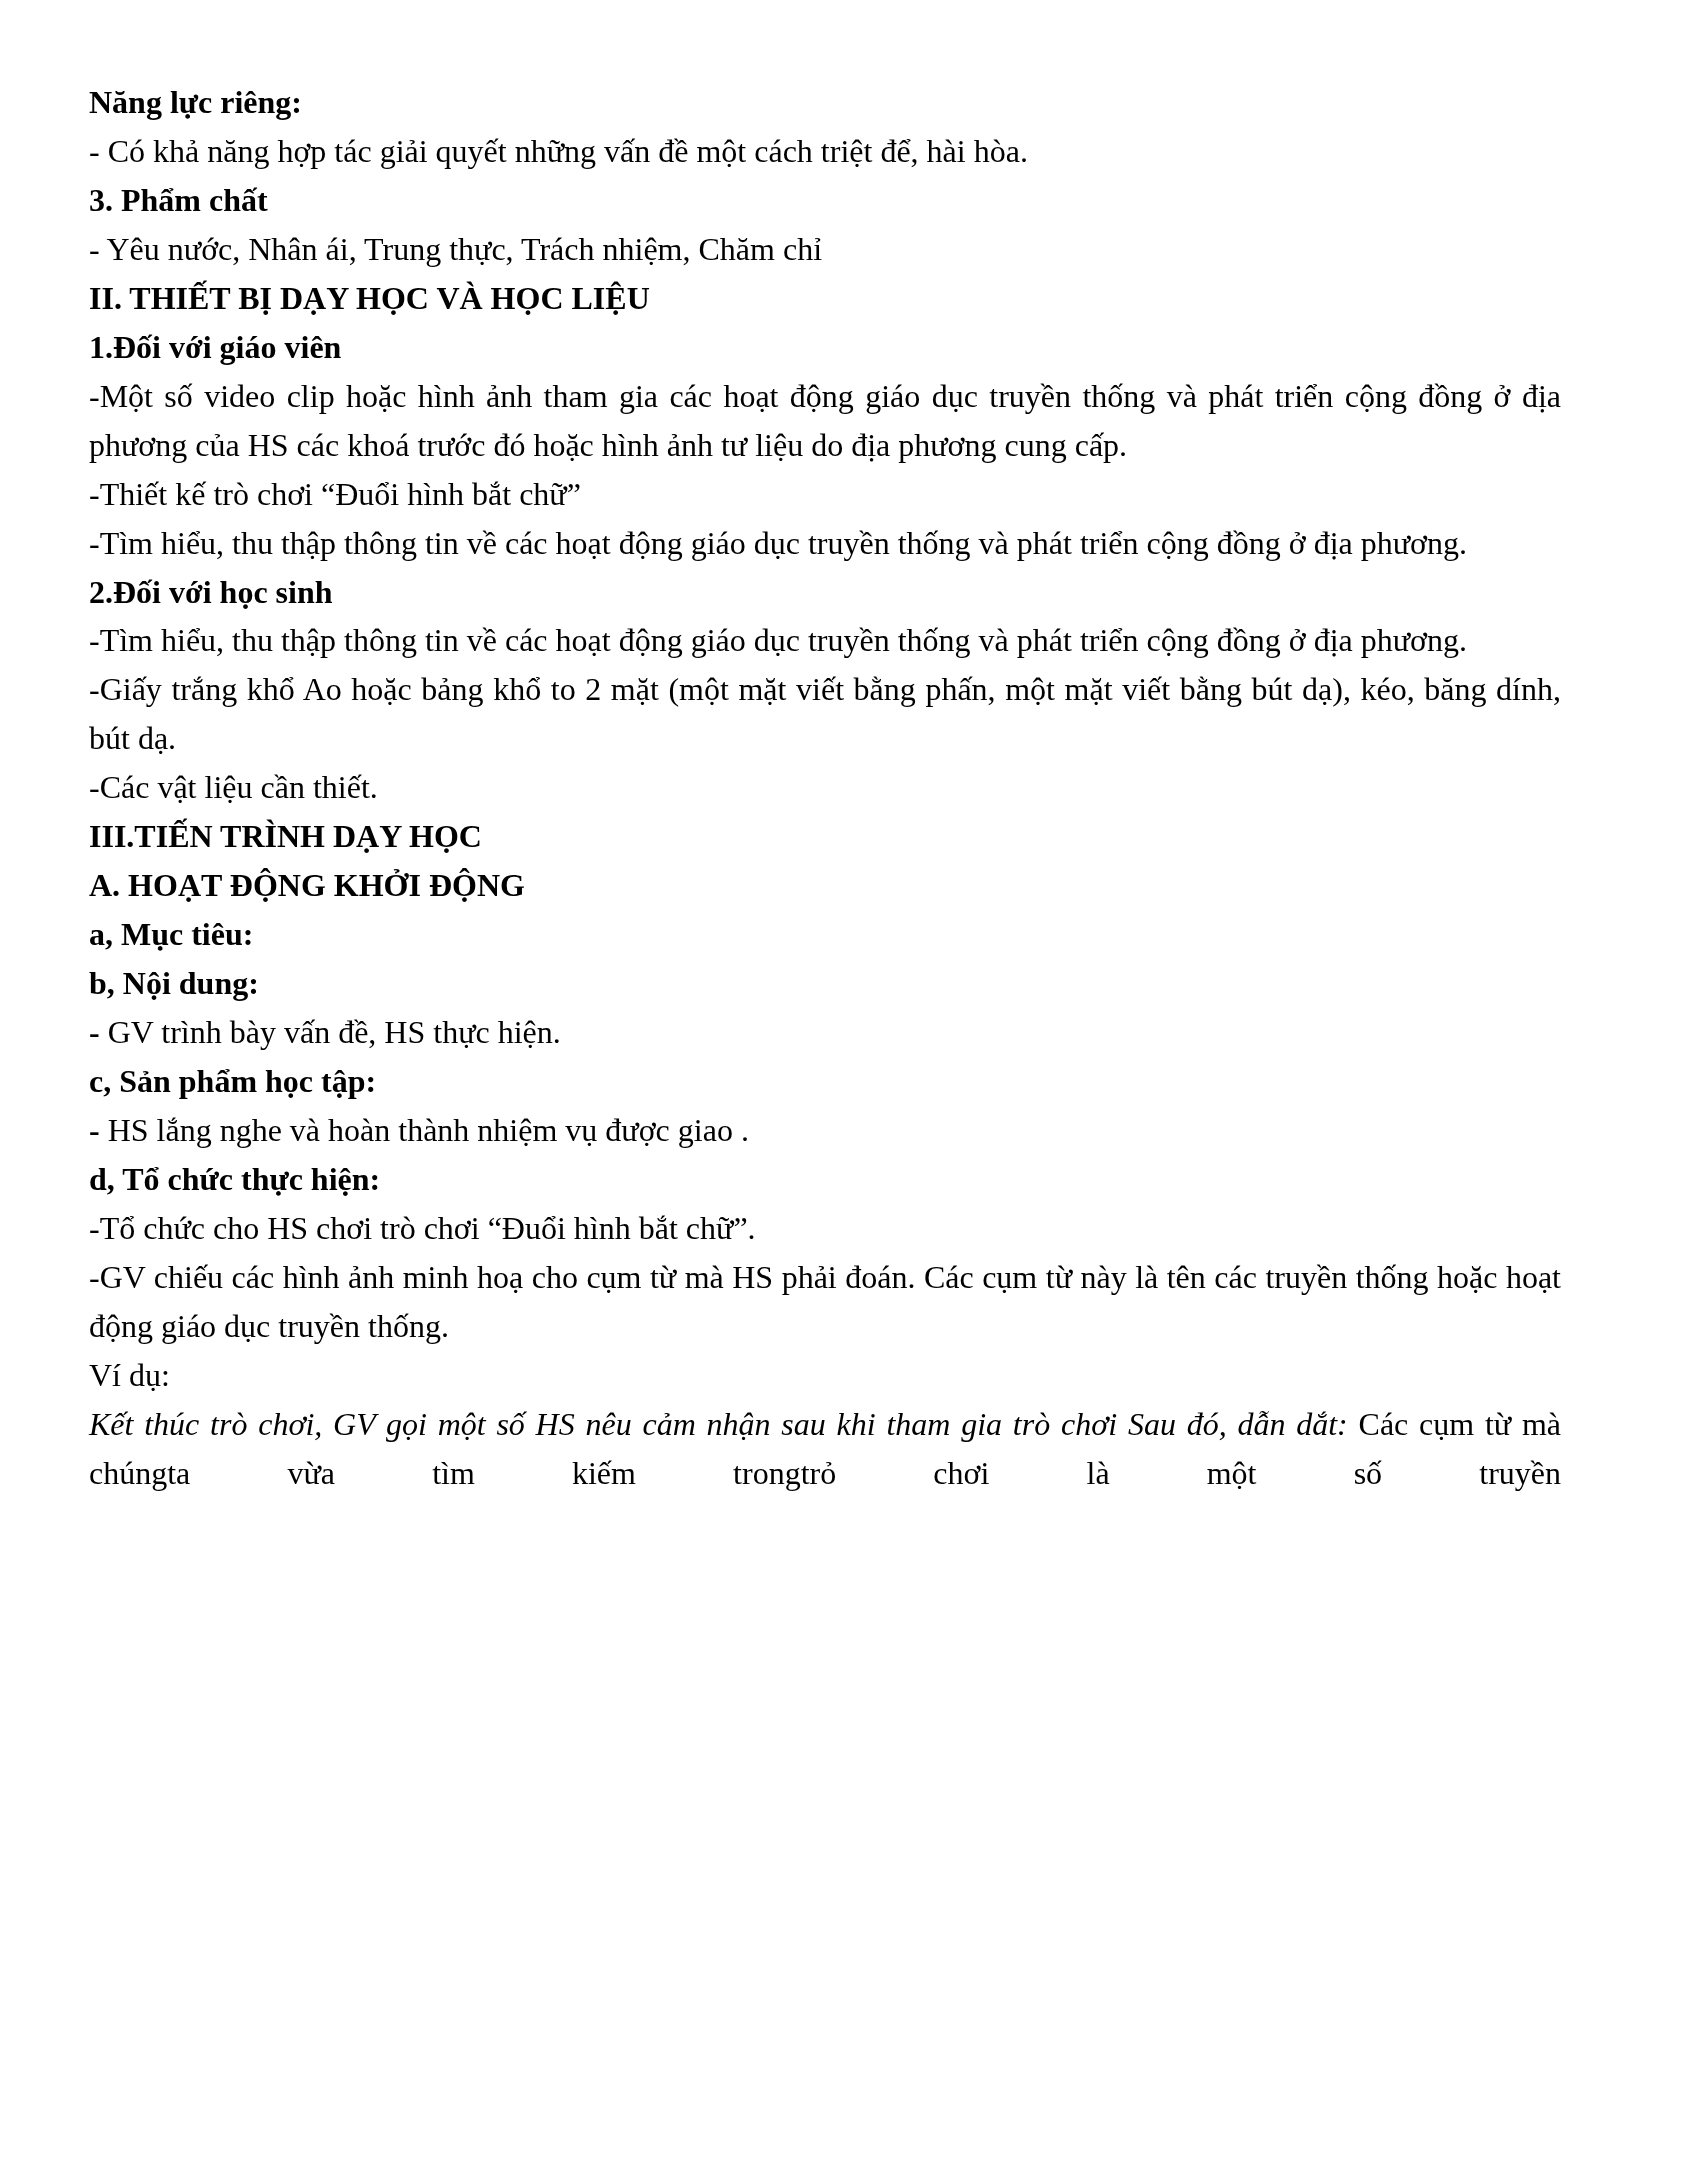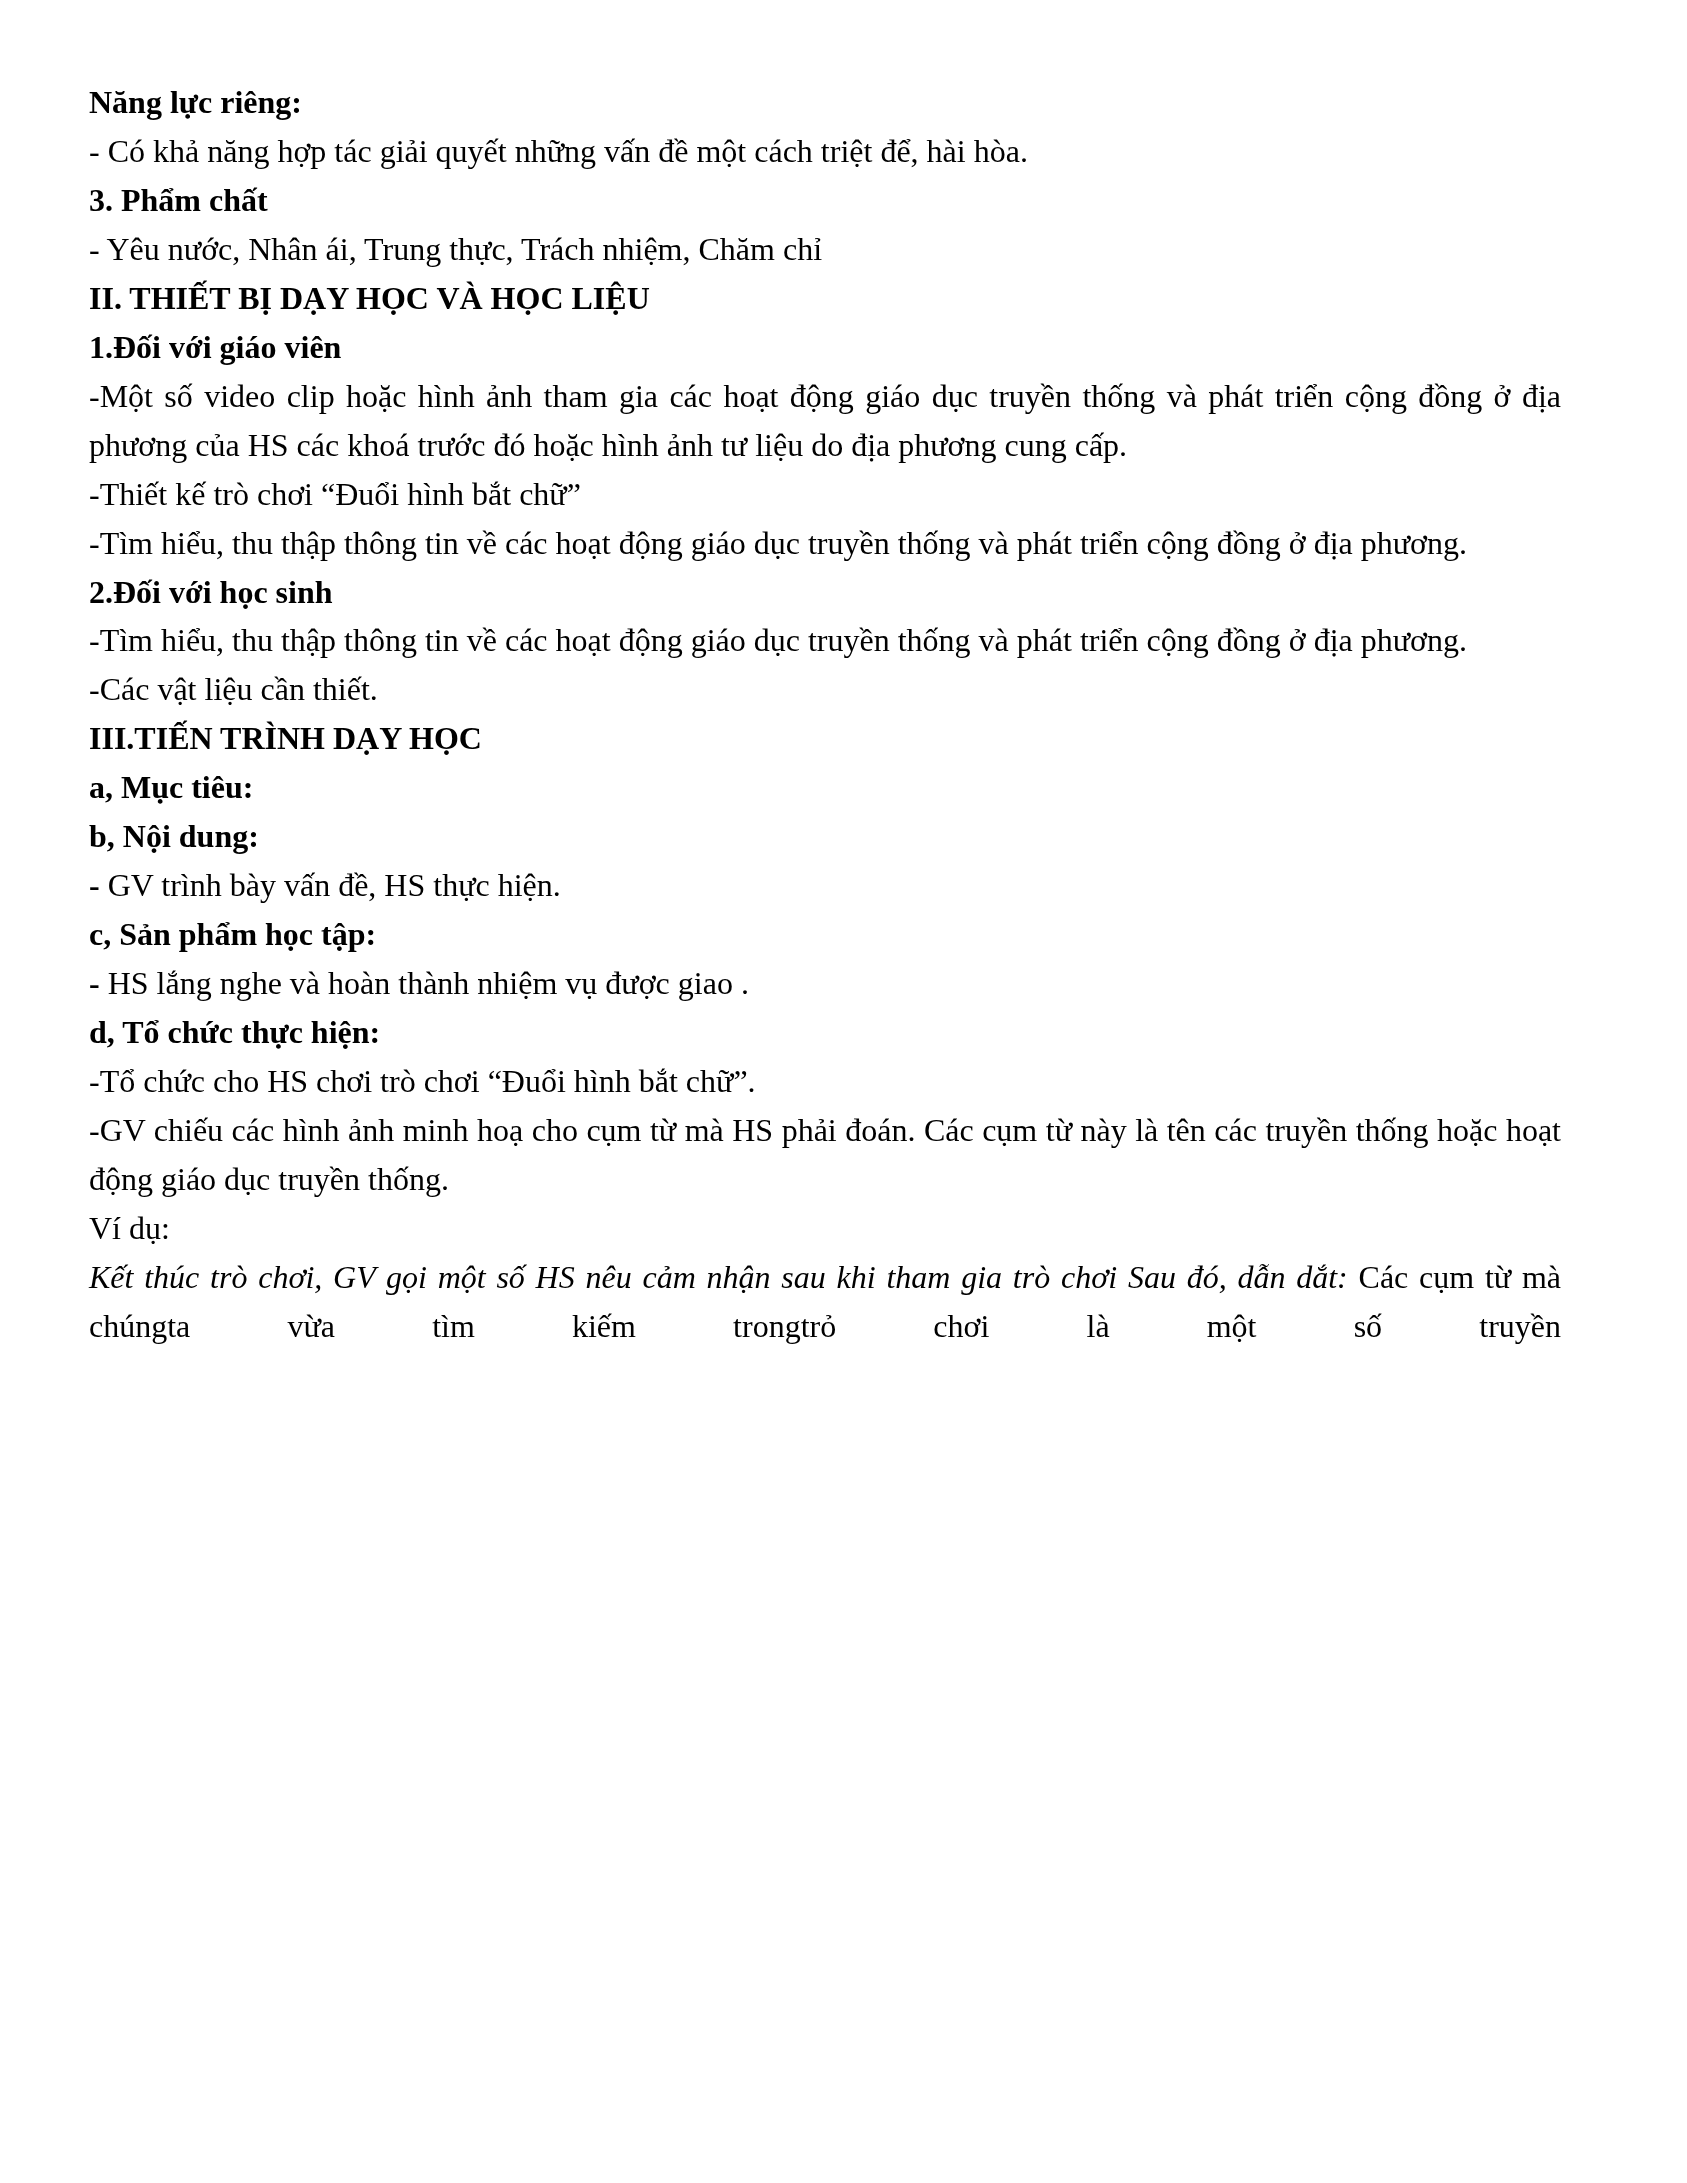--- a/index.html
+++ b/index.html
@@ -39,22 +39,24 @@
     <p class="para"><span>- Có khả năng hợp tác giải quyết những vấn đề một cách triệt để, hài hòa.</span></p>
     <p class="para"><span style="font-weight: bold;">3. Phẩm chất</span></p>
     <p class="para"><span>- Yêu nước, Nhân ái, Trung thực, Trách nhiệm, Chăm chỉ</span></p>
     <p class="para"><span style="font-weight: bold;">II. THIẾT BỊ DẠY HỌC VÀ HỌC LIỆU</span></p>
     <p class="para"><span style="font-weight: bold;">1.Đối với giáo viên</span></p>
     <p class="para"><span>-Một số video clip hoặc hình ảnh tham gia các hoạt động giáo dục truyền thống và phát triển cộng đồng ở địa phương của HS các khoá trước đó hoặc hình ảnh tư liệu do địa phương cung cấp.</span></p>
     <p class="para"><span>-Thiết kế trò chơi “Đuổi hình bắt chữ”</span></p>
     <p class="para"><span>-Tìm hiểu, thu thập thông tin về các hoạt động giáo dục truyền thống và phát triển cộng đồng ở địa phương.</span></p>
     <p class="para"><span style="font-weight: bold;">2.Đối với học sinh</span></p>
     <p class="para"><span>-Tìm hiểu, thu thập thông tin về các hoạt động giáo dục truyền thống và phát triển cộng đồng ở địa phương.</span></p>
+    <p class="para"><span>-Giấy trắng khổ Ao hoặc bảng khổ to 2 mặt (một mặt viết bằng phấn, một mặt viết bằng bút dạ), kéo, băng dính, bút dạ.</span></p>
     <p class="para"><span>-Các vật liệu cần thiết.</span></p>
     <p class="para"><span style="font-weight: bold;">III.TIẾN TRÌNH DẠY HỌC</span></p>
+    <p class="para"><span style="font-weight: bold;">A. HOẠT ĐỘNG KHỞI ĐỘNG</span></p>
     <p class="para"><span style="font-weight: bold;">a, Mục tiêu:</span></p>
     <p class="para"><span style="font-weight: bold;">b, Nội dung:</span></p>
     <p class="para"><span style="font-weight: bold;">- </span><span>GV trình bày vấn đề, HS thực hiện.</span></p>
     <p class="para"><span style="font-weight: bold;">c, Sản phẩm học tập:</span></p>
     <p class="para"><span style="font-weight: bold;">- </span><span>HS lắng nghe và hoàn thành nhiệm vụ được giao .</span></p>
     <p class="para"><span style="font-weight: bold;">d, Tổ chức thực hiện:</span></p>
     <p class="para"><span>-Tổ chức cho HS chơi trò chơi “Đuổi hình bắt chữ”.</span></p>
     <p class="para"><span>-GV chiếu các hình ảnh minh hoạ cho cụm từ mà HS phải đoán. Các cụm từ này là tên các truyền thống hoặc hoạt động giáo dục truyền thống.</span></p>
     <p class="para"><span>Ví dụ:</span></p>
     <p class="para justify-last"><span style="font-style: italic;">Kết thúc trò chơi, GV gọi một số HS nêu cảm nhận sau khi tham gia trò chơi Sau đó, dẫn dắt: </span><span>Các cụm từ mà chúngta vừa tìm kiếm trongtrỏ chơi là một số truyền</span></p>

